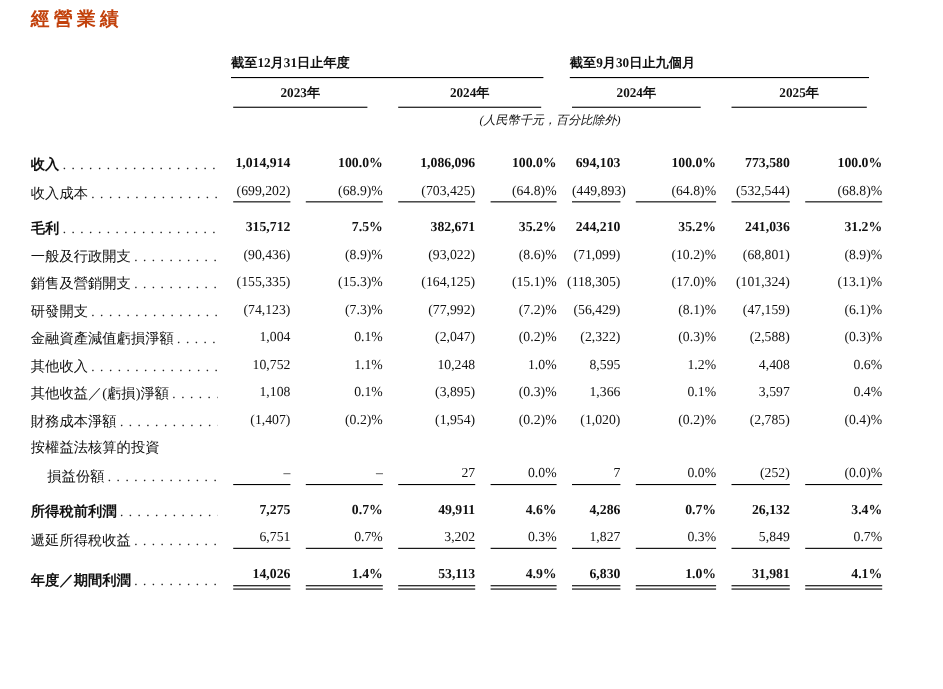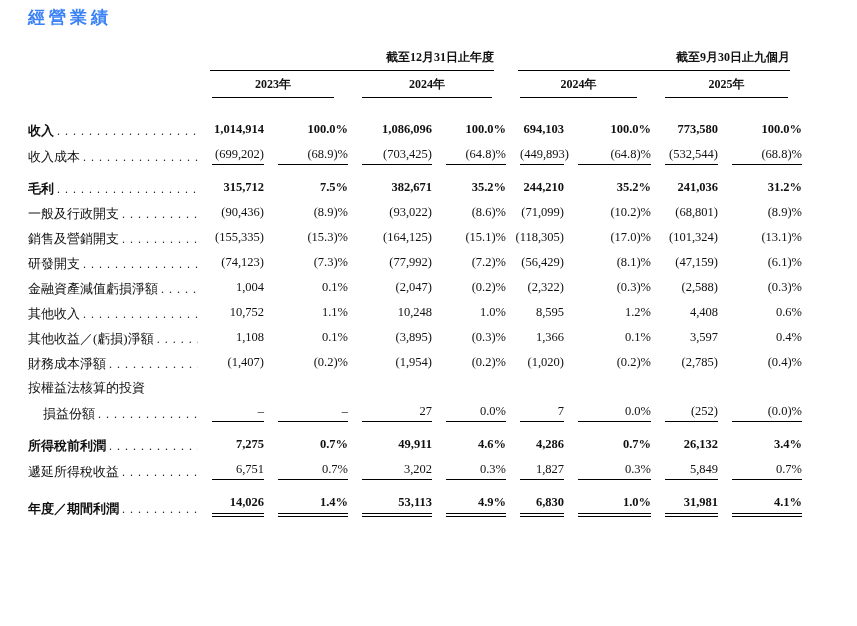--- a/index.html
+++ b/index.html
@@ -5,32 +5,32 @@
   html,body{margin:0;padding:0;background:#ffffff;}
   body{
     width:857px;height:626px;overflow:hidden;
     font-family:"Liberation Serif","DejaVu Serif",serif;
     color:#111;
   }
   .page{padding:6px 28px 0 28px;}
   h1.title{
     font-family:"Liberation Sans","DejaVu Sans",sans-serif;
     font-size:17px;font-weight:bold;letter-spacing:4px;
-    margin:0 0 20px 0;color:#3b82f6;
+    margin:0 0 20px 0;color:#c2410c;
   }
   table.fin{
     border-collapse:collapse;table-layout:fixed;
     width:774px;
   }
   col.c-label{width:170px;}
   col.c1{width:66px;} col.c2{width:84px;} col.c3{width:84px;} col.c4{width:74px;}
   col.c5{width:58px;} col.c6{width:87px;} col.c7{width:67px;} col.c8{width:84px;}
 
   thead th{font-weight:bold;font-size:12px;padding:0;vertical-align:bottom;}
-  .grp-line{border-bottom:1px solid #000;padding-bottom:4px;margin:0 12px;text-align:right;white-space:nowrap;}
+  .grp-line{border-bottom:1px solid #000;padding-bottom:4px;margin:0 12px;text-align:left;white-space:nowrap;}
   .yr-line{border-bottom:1px solid #000;padding-bottom:4px;margin:0 14px;padding-top:5px;text-align:center;white-space:nowrap;}
   .note-cell{font-style:italic;font-size:11px;text-align:center;padding-top:3px;font-weight:normal;white-space:nowrap;}
   .note-units{padding-top:4px;}
   .note-unaudited{padding-top:4px;}
 
   tbody td{font-size:12.5px;padding:5px 0 3px 0;vertical-align:bottom;line-height:1.2;}
   tbody tr:first-child td{padding-top:24px;}
   td.label{font-size:13px;white-space:nowrap;}
   td.label .lbl{display:flex;align-items:center;overflow:hidden;}
   td.label .txt{white-space:nowrap;}
@@ -83,20 +83,24 @@
         <th colspan="2">
           <div class="yr-line">2024年</div>
         </th>
         <th colspan="2">
           <div class="yr-line">2024年</div>
         </th>
         <th colspan="2">
           <div class="yr-line">2025年</div>
         </th>
       </tr>
+      <tr>
+        <th></th>
+        <th colspan="8" class="note-cell note-units">(人民幣千元，百分比除外)</th>
+      </tr>
     </thead>
     <tbody>
         <tr class="bold">
           <td class="label">
             <div class="lbl">
               <span class="txt">收入</span>
               <span class="dots"></span>
             </div>
           </td>
           <td class="num">

